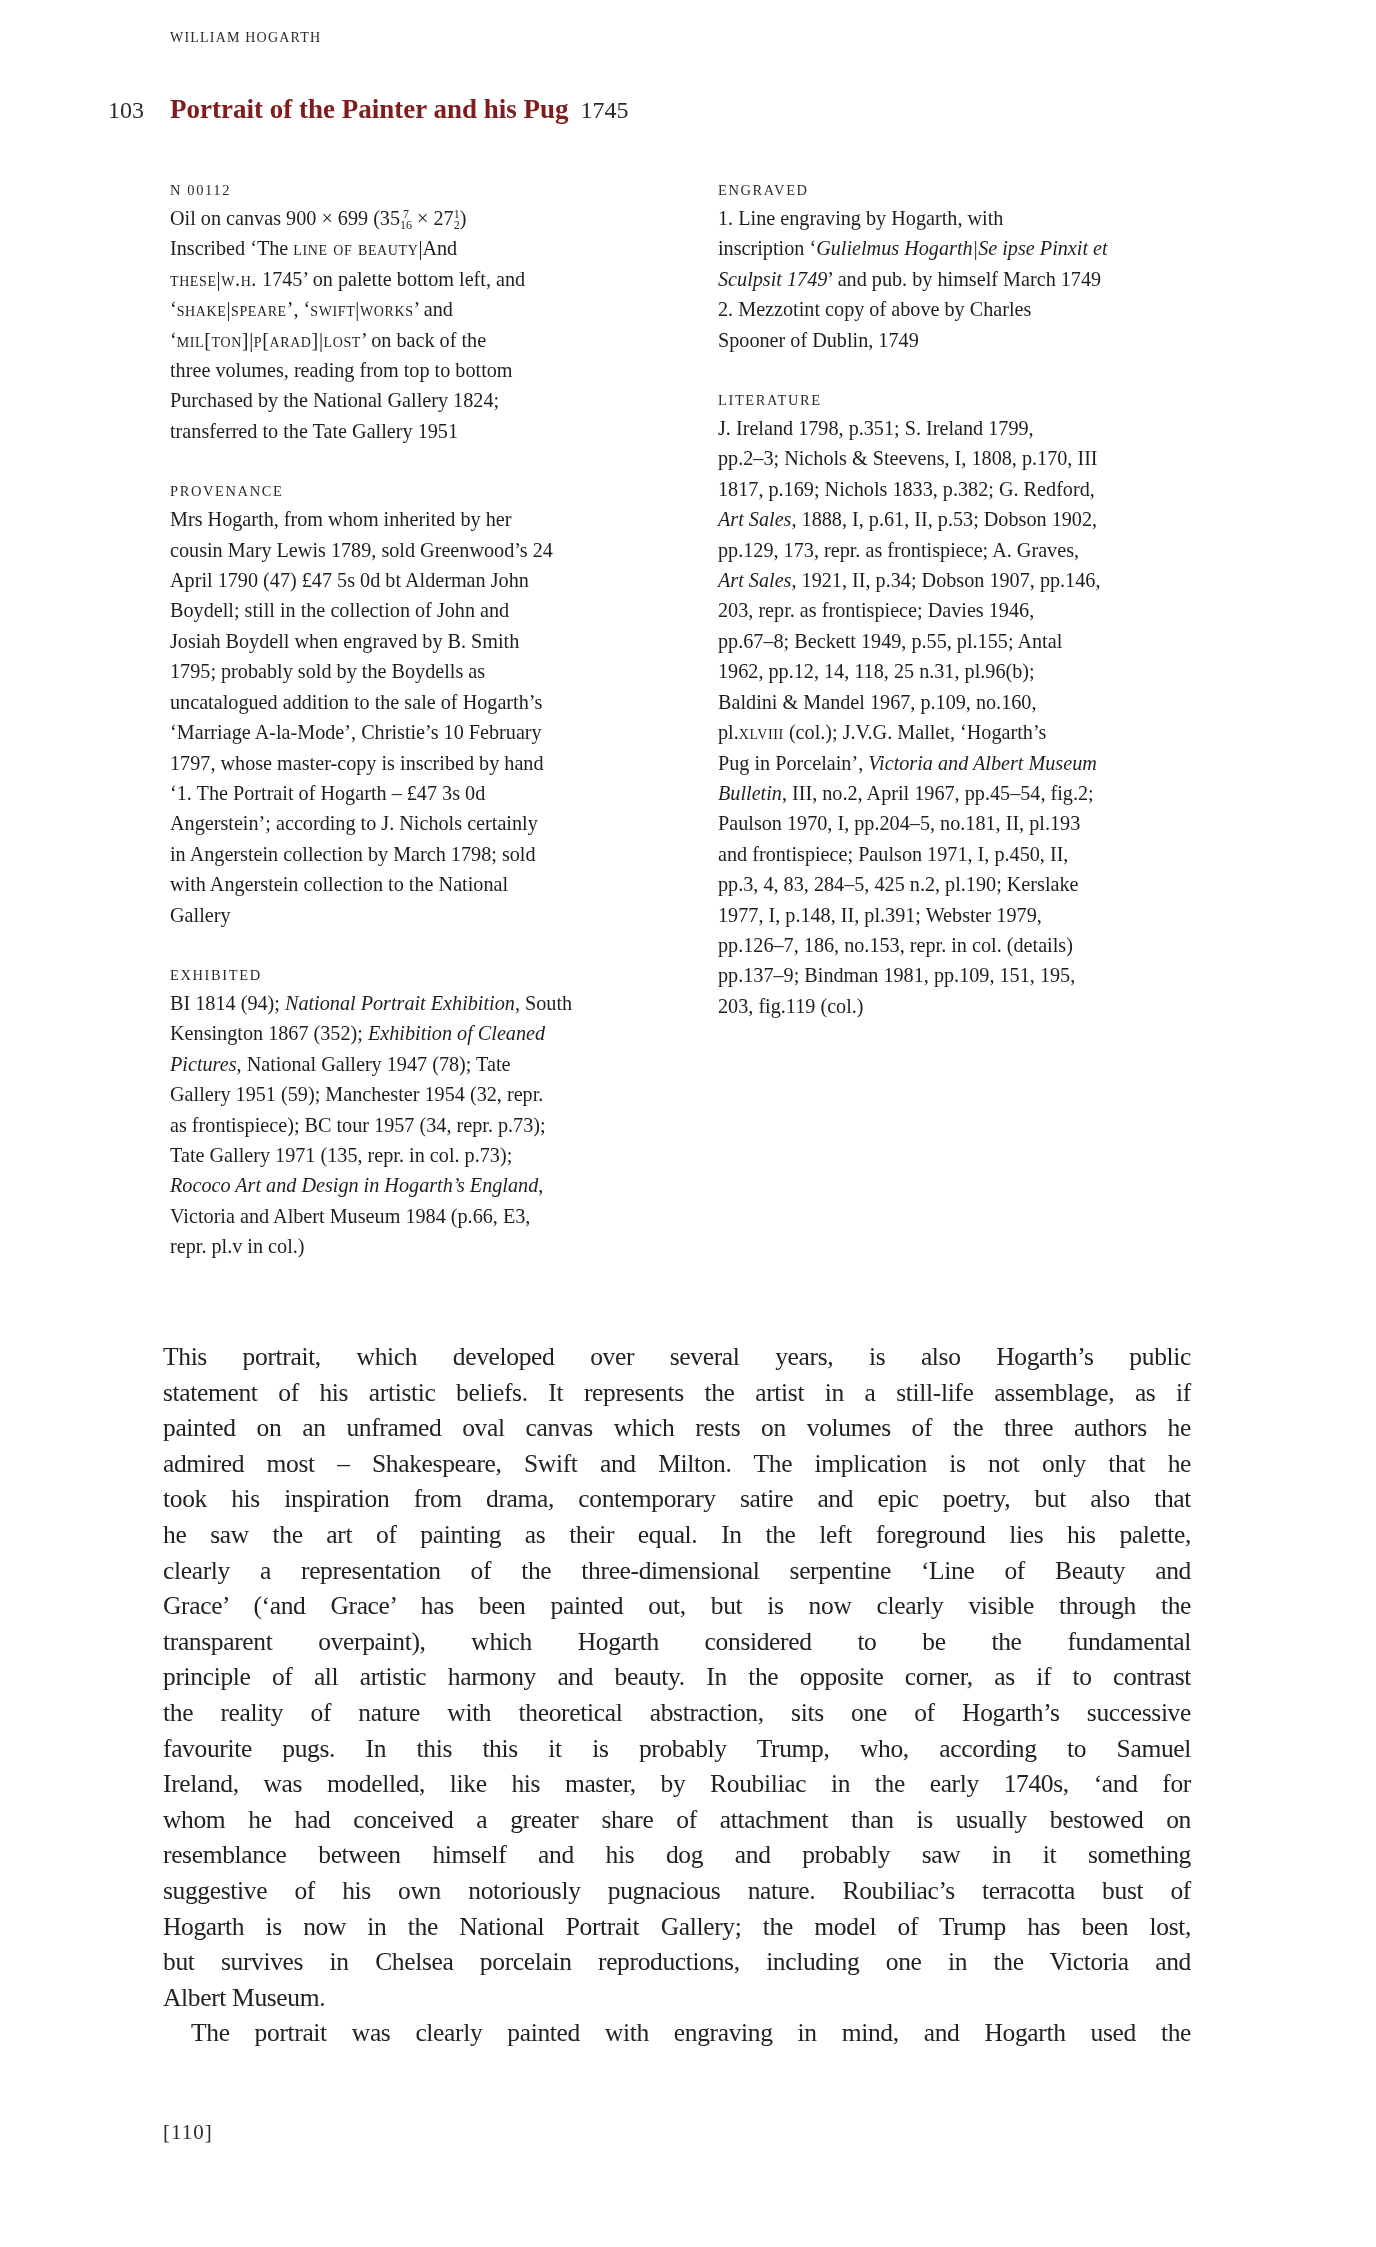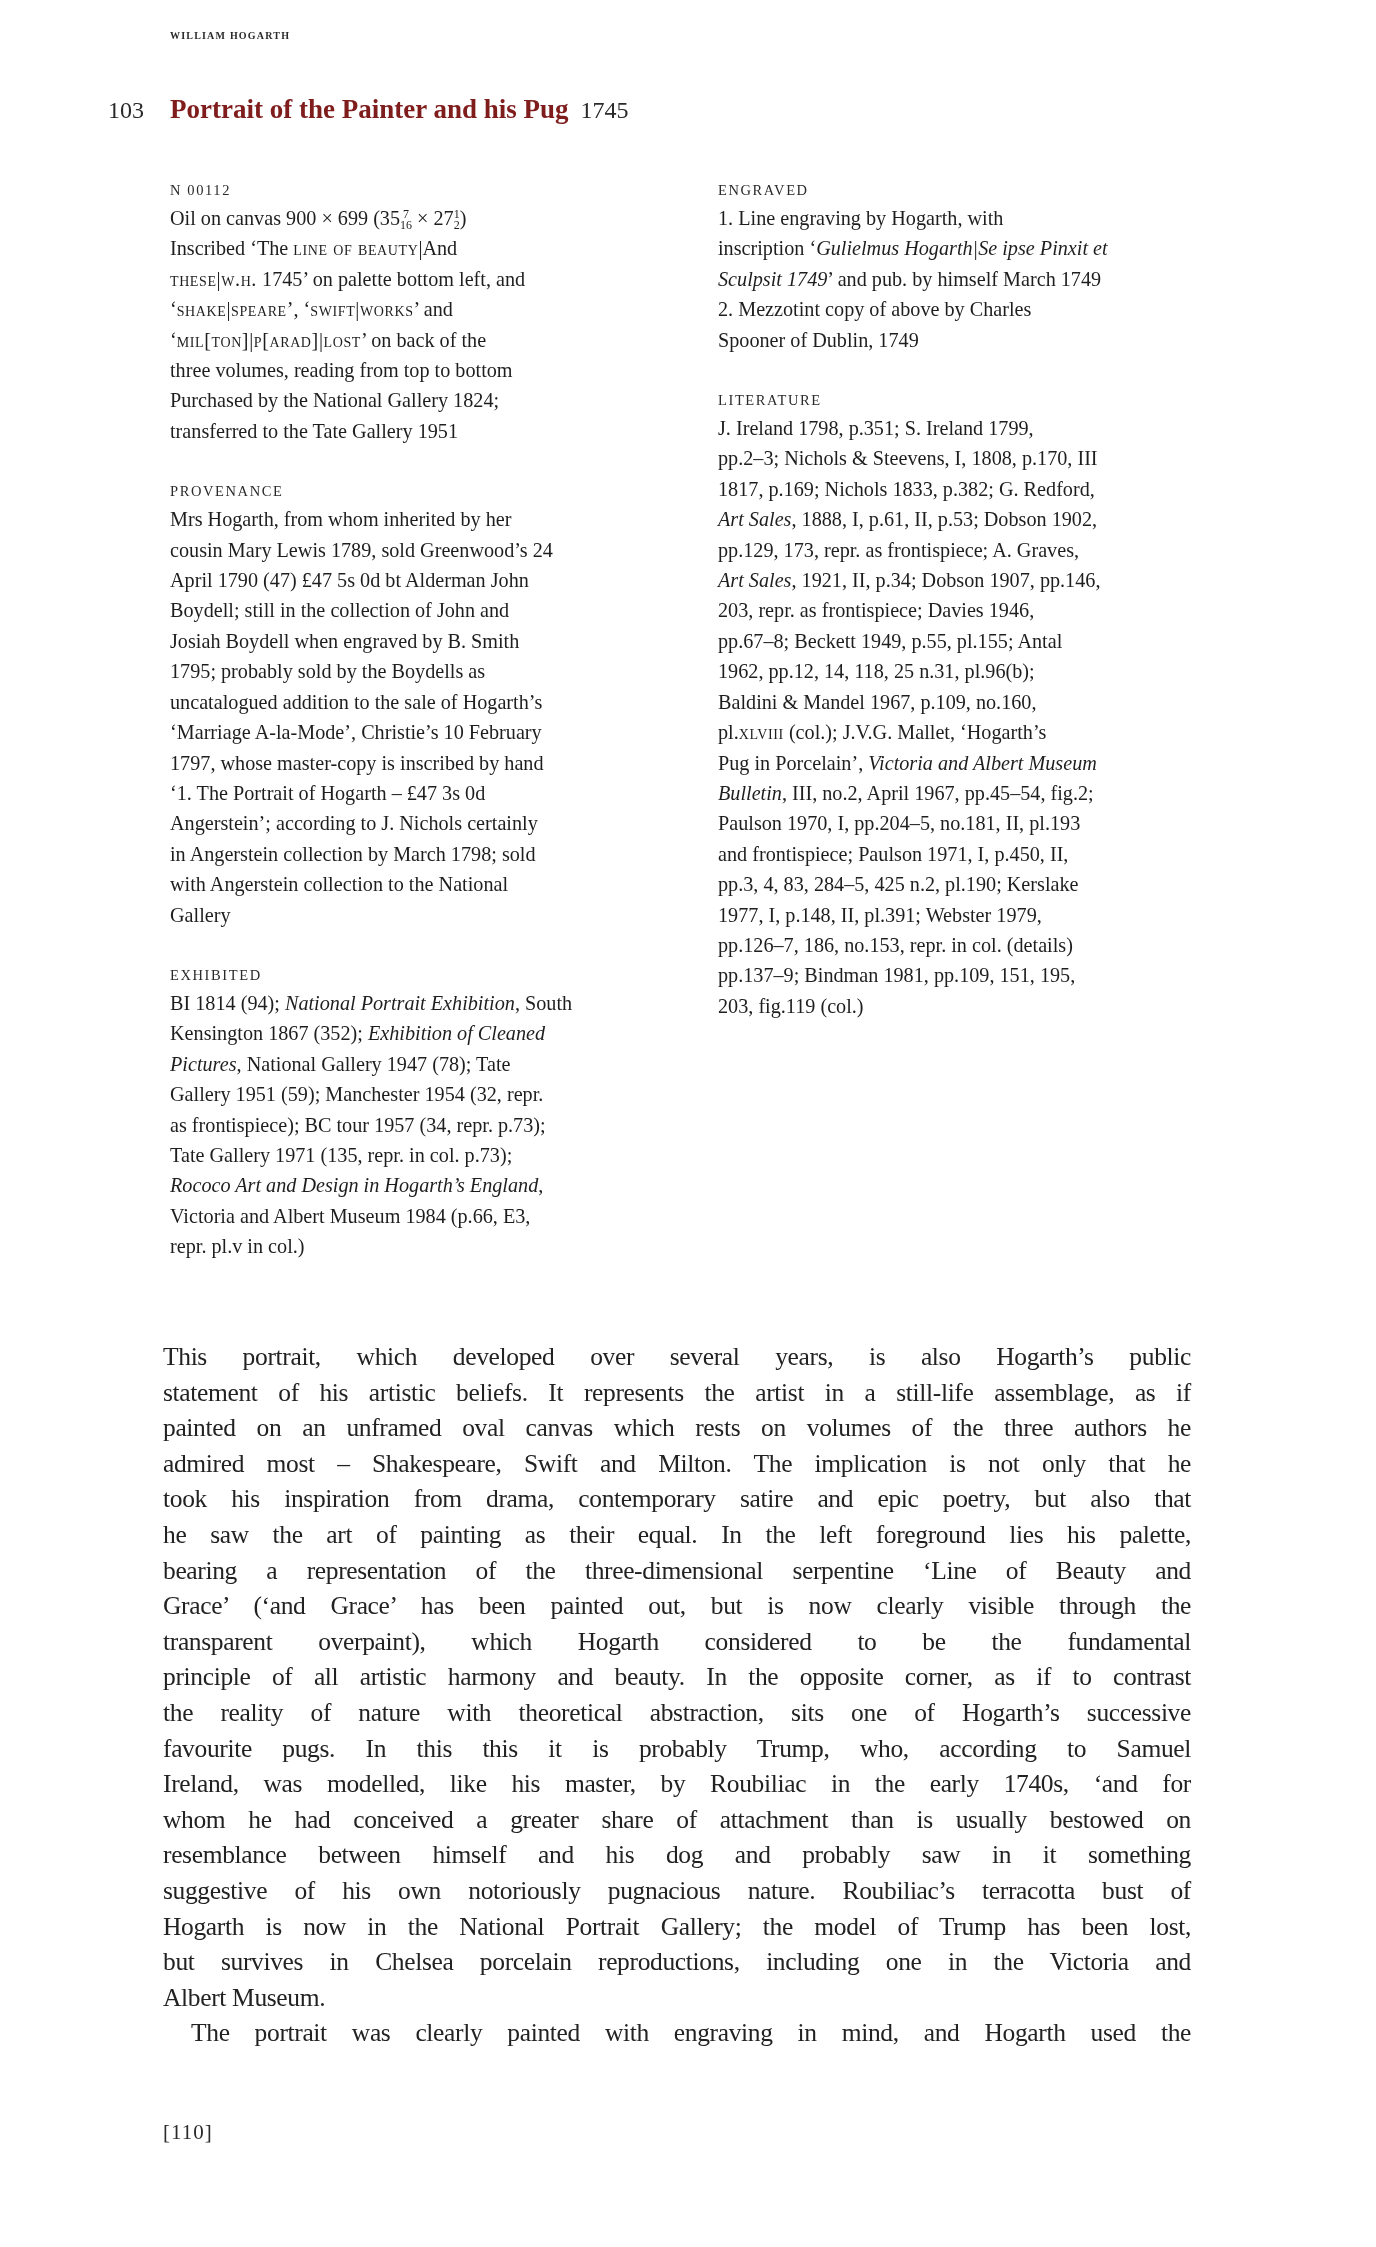--- a/index.html
+++ b/index.html
@@ -2,21 +2,21 @@
 <html><head>
 <meta charset="utf-8">
 <style>
   html, body { margin: 0; padding: 0; background: #ffffff; }
   body {
     width: 1376px; height: 2247px; position: relative; overflow: hidden;
     font-family: "Liberation Serif", "DejaVu Serif", serif; color: #1e1e1e;
   }
   .running-head {
     position: absolute; left: 170px; top: 30px;
-    font-size: 10px; letter-spacing: 1.2px; color: #2a2a2a; font-weight: bold;
+    font-size: 14px; letter-spacing: 1.2px; color: #2a2a2a;
   }
   .title-row { position: absolute; left: 108px; top: 94px; white-space: nowrap; }
   .cat-no { font-size: 24px; color: #2a2a2a; display: inline-block; width: 62px; }
   .title { font-size: 27px; font-weight: bold; color: #7f1d1d; }
   .year { font-size: 24px; color: #2a2a2a; margin-left: 12px; }
 
   .col { position: absolute; top: 175px; font-size: 20.2px; line-height: 30.4px; }
   .col-left { left: 170px; width: 490px; }
   .col-right { left: 718px; width: 500px; }
   .section { margin-bottom: 30px; }
@@ -128,21 +128,21 @@
   </div>
 </div>
 
 <div class="body-text">
   <span class="body-line">This portrait, which developed over several years, is also Hogarth’s public</span>
   <span class="body-line">statement of his artistic beliefs. It represents the artist in a still-life assemblage, as if</span>
   <span class="body-line">painted on an unframed oval canvas which rests on volumes of the three authors he</span>
   <span class="body-line">admired most – Shakespeare, Swift and Milton. The implication is not only that he</span>
   <span class="body-line">took his inspiration from drama, contemporary satire and epic poetry, but also that</span>
   <span class="body-line">he saw the art of painting as their equal. In the left foreground lies his palette,</span>
-  <span class="body-line">bearing a representation of the three-dimensional serpentine ‘Line of Beauty and</span>
+  <span class="body-line">clearly a representation of the three-dimensional serpentine ‘Line of Beauty and</span>
   <span class="body-line">Grace’ (‘and Grace’ has been painted out, but is now clearly visible through the</span>
   <span class="body-line">transparent overpaint), which Hogarth considered to be the fundamental</span>
   <span class="body-line">principle of all artistic harmony and beauty. In the opposite corner, as if to contrast</span>
   <span class="body-line">the reality of nature with theoretical abstraction, sits one of Hogarth’s successive</span>
   <span class="body-line">favourite pugs. In this this it is probably Trump, who, according to Samuel</span>
   <span class="body-line">Ireland, was modelled, like his master, by Roubiliac in the early 1740s, ‘and for</span>
   <span class="body-line">whom he had conceived a greater share of attachment than is usually bestowed on</span>
   <span class="body-line">resemblance between himself and his dog and probably saw in it something</span>
   <span class="body-line">suggestive of his own notoriously pugnacious nature. Roubiliac’s terracotta bust of</span>
   <span class="body-line">Hogarth is now in the National Portrait Gallery; the model of Trump has been lost,</span>

